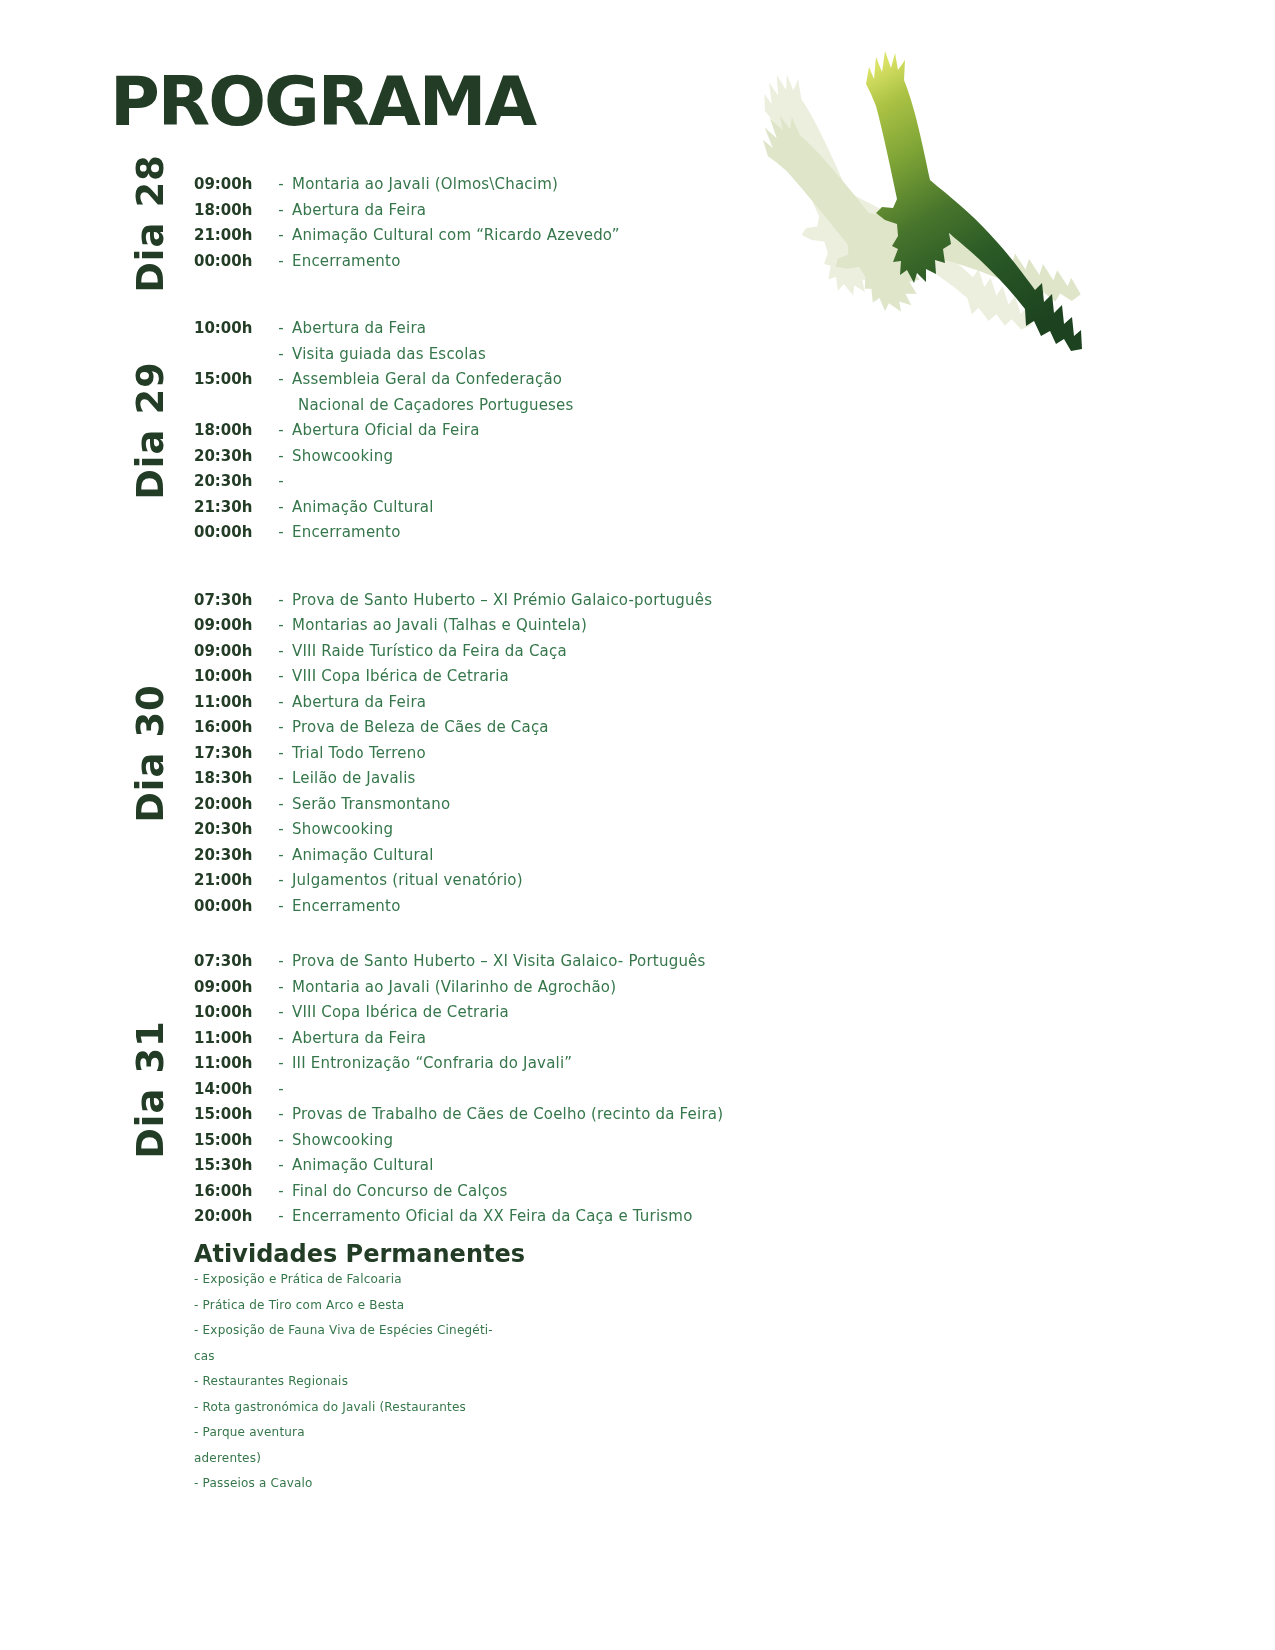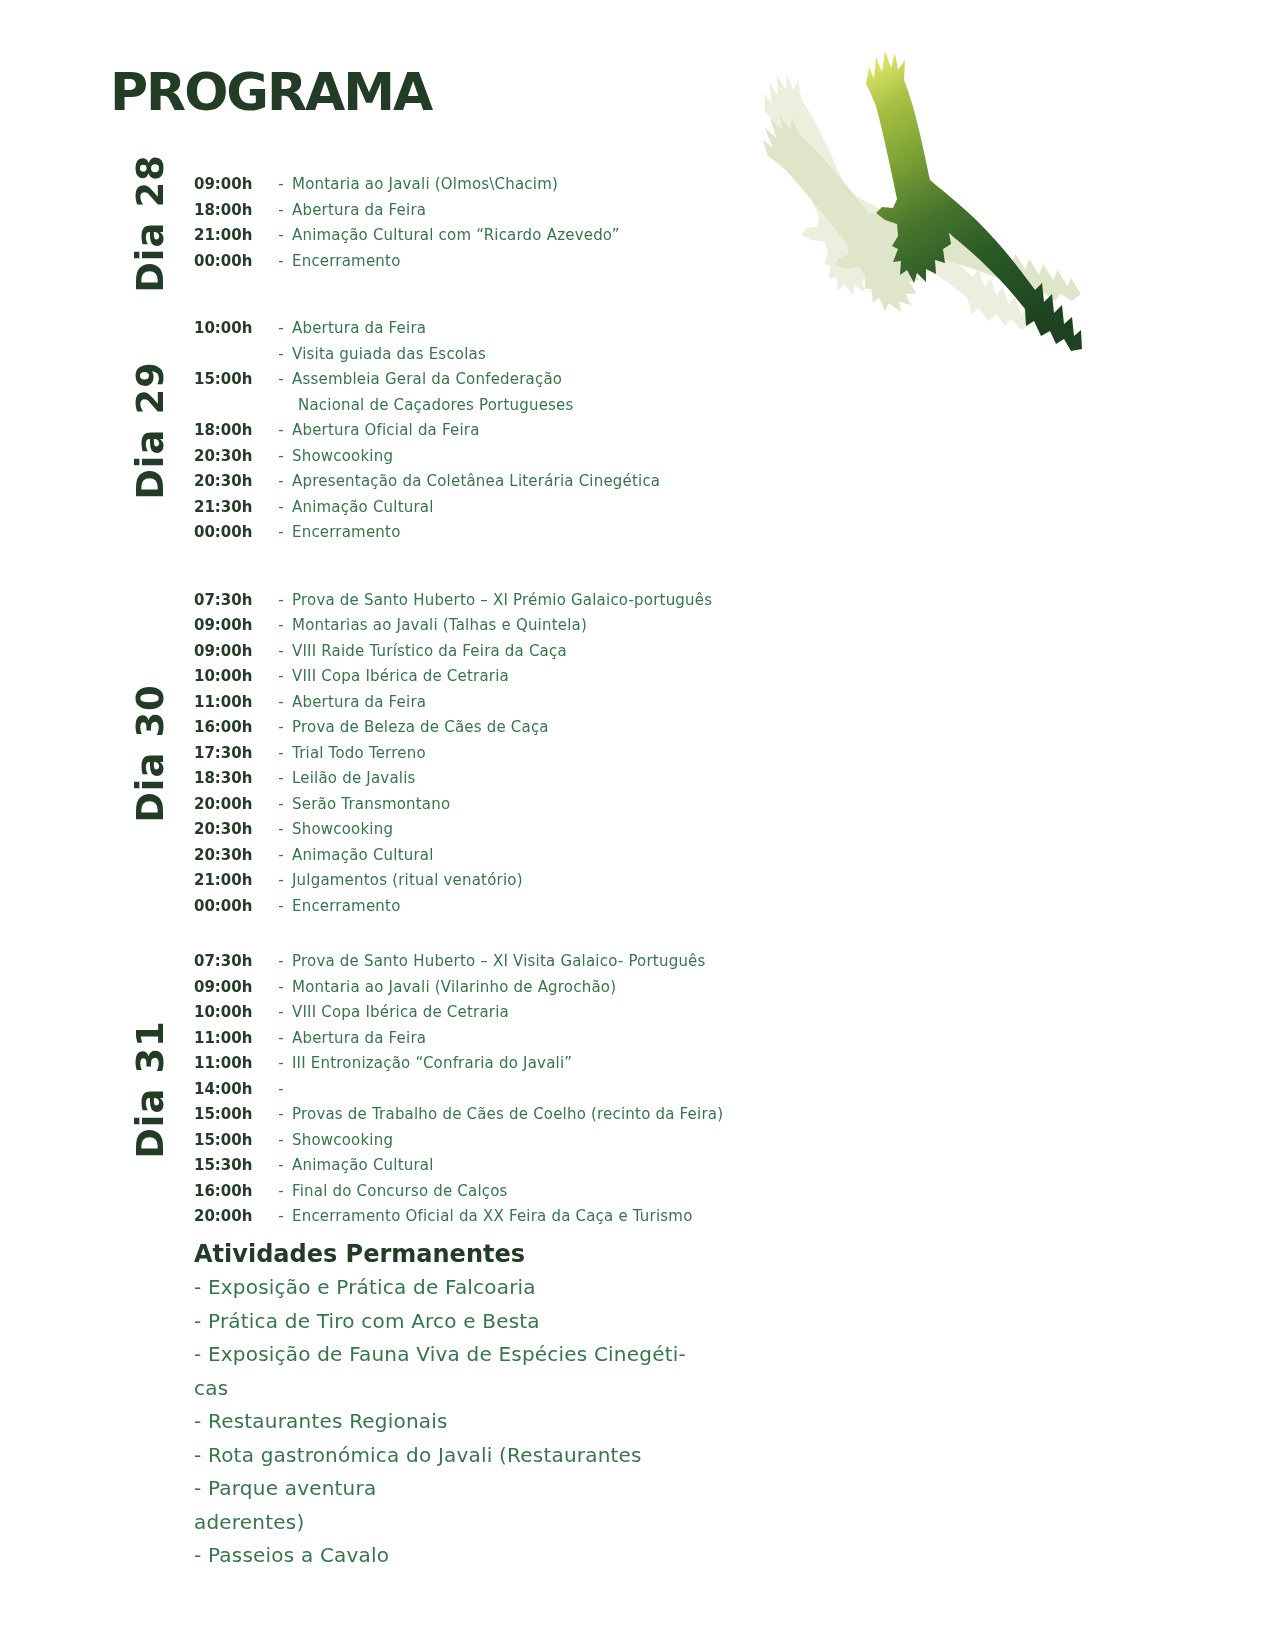--- a/index.html
+++ b/index.html
@@ -11,21 +11,21 @@
   body{
     background:#ffffff;
     position:relative;
     overflow:hidden;
     font-family:"DejaVu Sans","Liberation Sans",sans-serif;
   }
   .page-title{
     position:absolute;
     left:110px;
     top:62px;
-    font-size:52px;
+    font-size:68px;
     font-weight:bold;
     letter-spacing:-2px;
     color:var(--dark);
     white-space:nowrap;
     text-align:center;
   }
   .bird-wrap{
     position:absolute;
     left:695px;
     top:22px;
@@ -85,26 +85,25 @@
   .permanent{
     margin-left:88px;
   }
   .perm-title{
     font-size:24px;
     line-height:25.5px;
     font-weight:bold;
     color:var(--dark);
   }
   .perm-line{
-    font-size:20px;
+    font-size:12px;
     line-height:25.5px;
     color:var(--green);
     letter-spacing:0.2px;
     white-space:nowrap;
-    margin-top:8px;
   }
 </style>
 </head>
 <body>
 
 <h1 class="page-title">PROGRAMA</h1>
 
 <div class="bird-wrap">
   <svg width="400" height="335" viewBox="0 0 400 335" xmlns="http://www.w3.org/2000/svg">
     <defs>
@@ -191,21 +190,20 @@
             <span class="desc">Abertura Oficial da Feira</span>
           </div>
           <div class="row">
             <span class="time">20:30h</span>
             <span class="dash">-</span>
             <span class="desc">Showcooking</span>
           </div>
           <div class="row">
             <span class="time">20:30h</span>
             <span class="dash">-</span>
-            <span class="desc">Apresentação da Coletânea Literária Cinegética</span>
           </div>
           <div class="row">
             <span class="time">21:30h</span>
             <span class="dash">-</span>
             <span class="desc">Animação Cultural</span>
           </div>
           <div class="row">
             <span class="time">00:00h</span>
             <span class="dash">-</span>
             <span class="desc">Encerramento</span>

